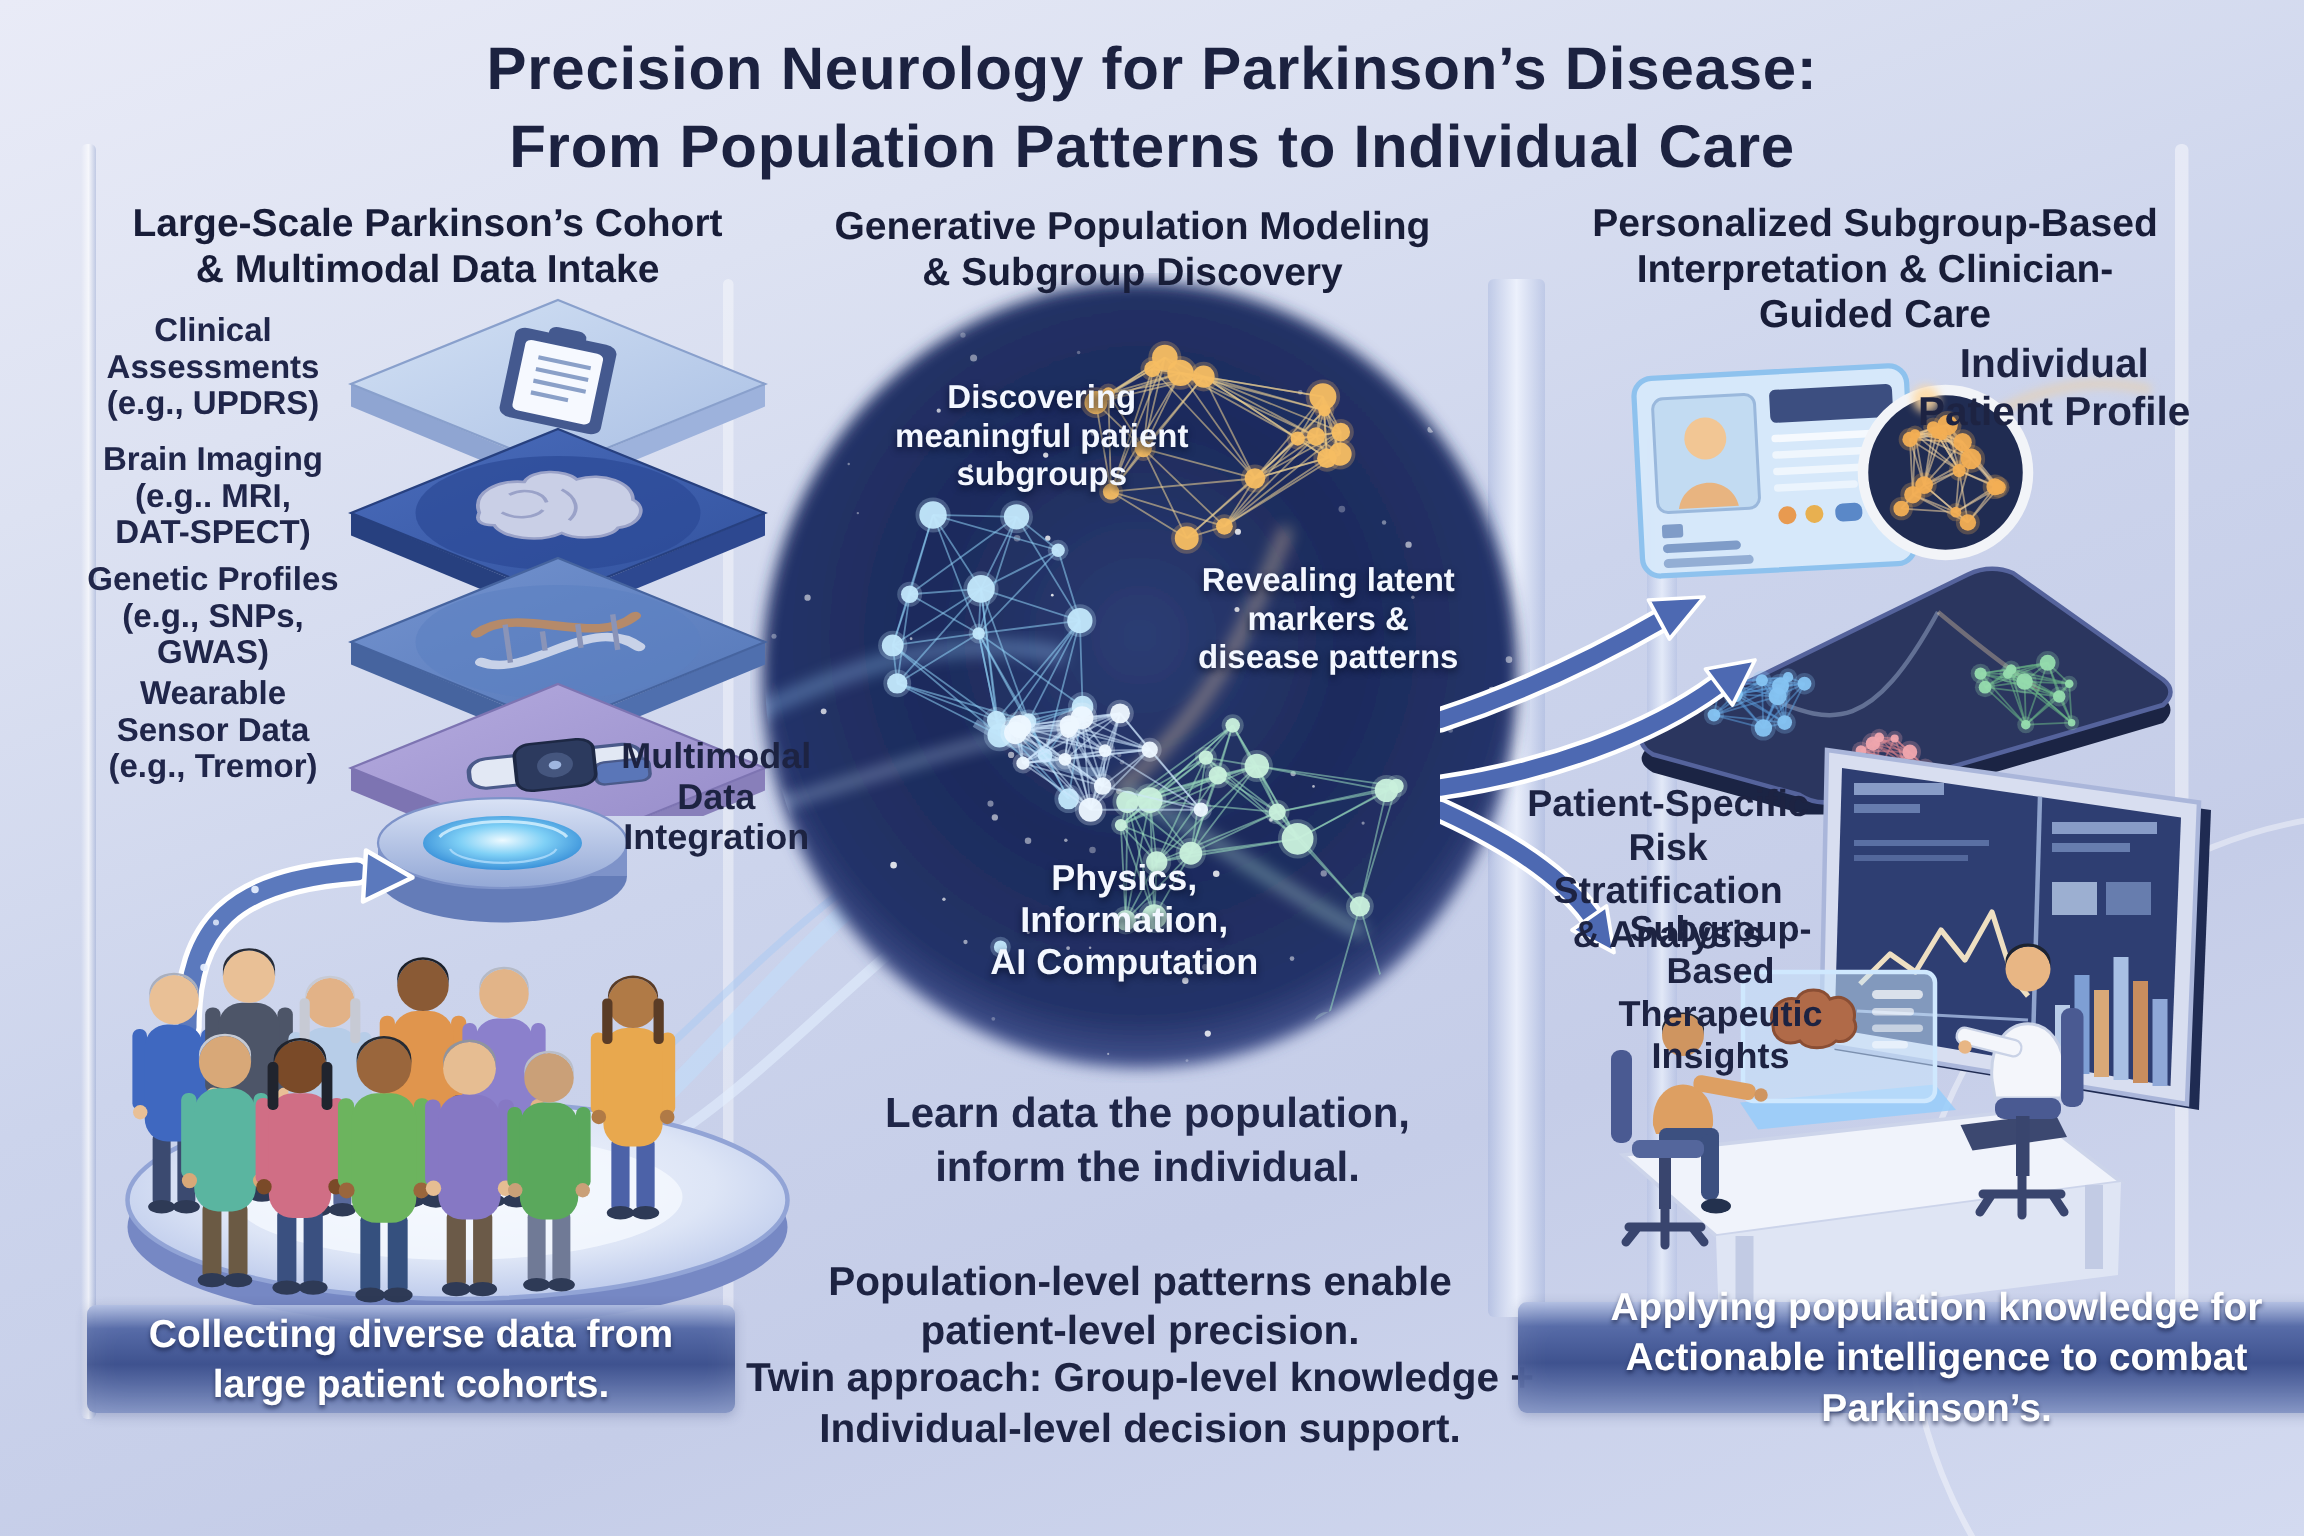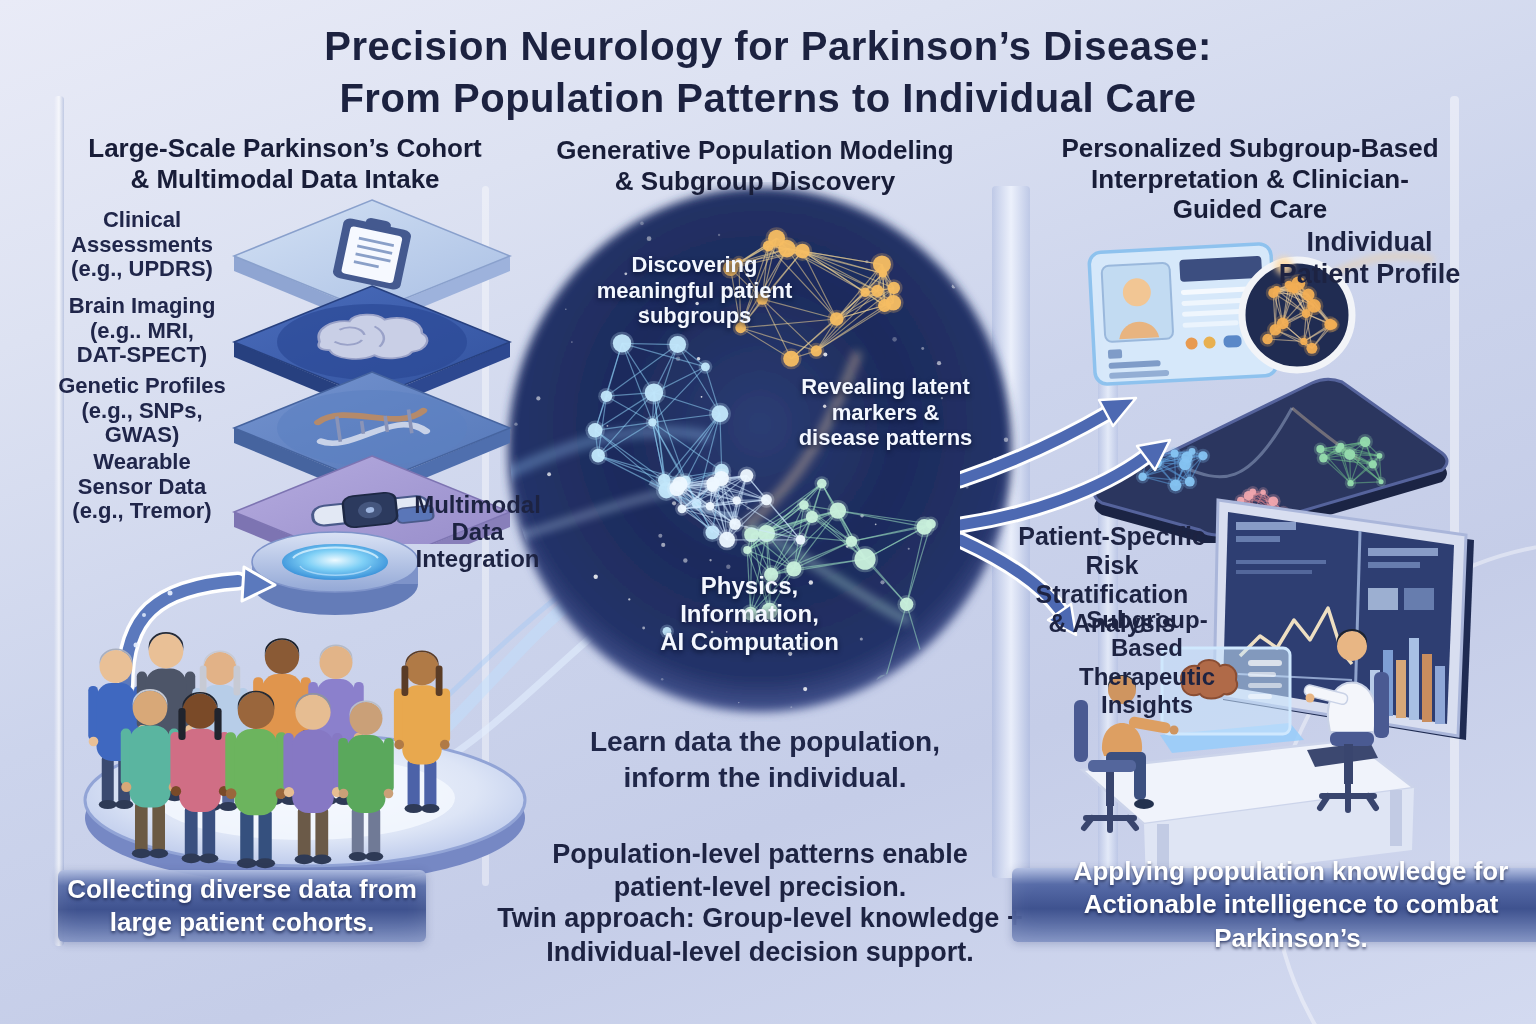--- a/index.html
+++ b/index.html
@@ -29,21 +29,21 @@
   .clinical-label{left:1282px;top:478px;width:215px;font-size:24px;font-weight:700;line-height:1.18;}
   .risk-label{left:1012px;top:522px;width:200px;font-size:25px;font-weight:700;line-height:1.16;}
   .subgroup-label{left:1052px;top:606px;width:190px;font-size:24px;font-weight:600;line-height:1.18;}
   .banner{
     border-radius:6px;
     background:linear-gradient(180deg,rgba(172,186,224,.92) 0%,rgba(82,103,165,.96) 22%,rgba(58,78,140,.97) 55%,rgba(120,138,190,.92) 100%);
     box-shadow:0 2px 8px rgba(40,55,110,.25), inset 0 0 24px rgba(255,255,255,.12);
     display:flex;align-items:center;justify-content:center;
   }
   .banner .txt{color:#ffffff;font-size:26px;font-weight:700;line-height:1.28;text-shadow:0 2px 3px rgba(18,28,64,.65);}
-  .banner-left{left:58px;top:870px;width:368px;height:72px;}
+  .banner-left{left:58px;top:870px;width:432px;height:72px;}
   .banner-right{left:1012px;top:868px;width:558px;height:74px;}
   .pillar{top:96px;height:850px;border-radius:4px;}
   .pl1{left:54px;width:10px;background:linear-gradient(90deg,rgba(255,255,255,0),rgba(255,255,255,.65),rgba(125,145,195,.35));}
   .pl2{left:482px;top:186px;height:700px;width:7px;background:rgba(255,255,255,.4);}
   .pl3{left:992px;top:186px;height:692px;width:38px;background:linear-gradient(90deg,rgba(150,168,215,.35),rgba(242,246,255,.8),rgba(150,168,215,.35));}
   .pl4{left:1098px;top:290px;height:586px;width:20px;background:linear-gradient(90deg,rgba(160,176,220,.3),rgba(240,246,255,.65),rgba(160,176,220,.3));}
   .pl5{left:1450px;top:96px;height:780px;width:9px;background:rgba(255,255,255,.45);}
   .corner-arc{left:1270px;top:540px;width:640px;height:640px;border-radius:50%;border:4px solid rgba(255,255,255,.4);}
 </style>
 </head>

